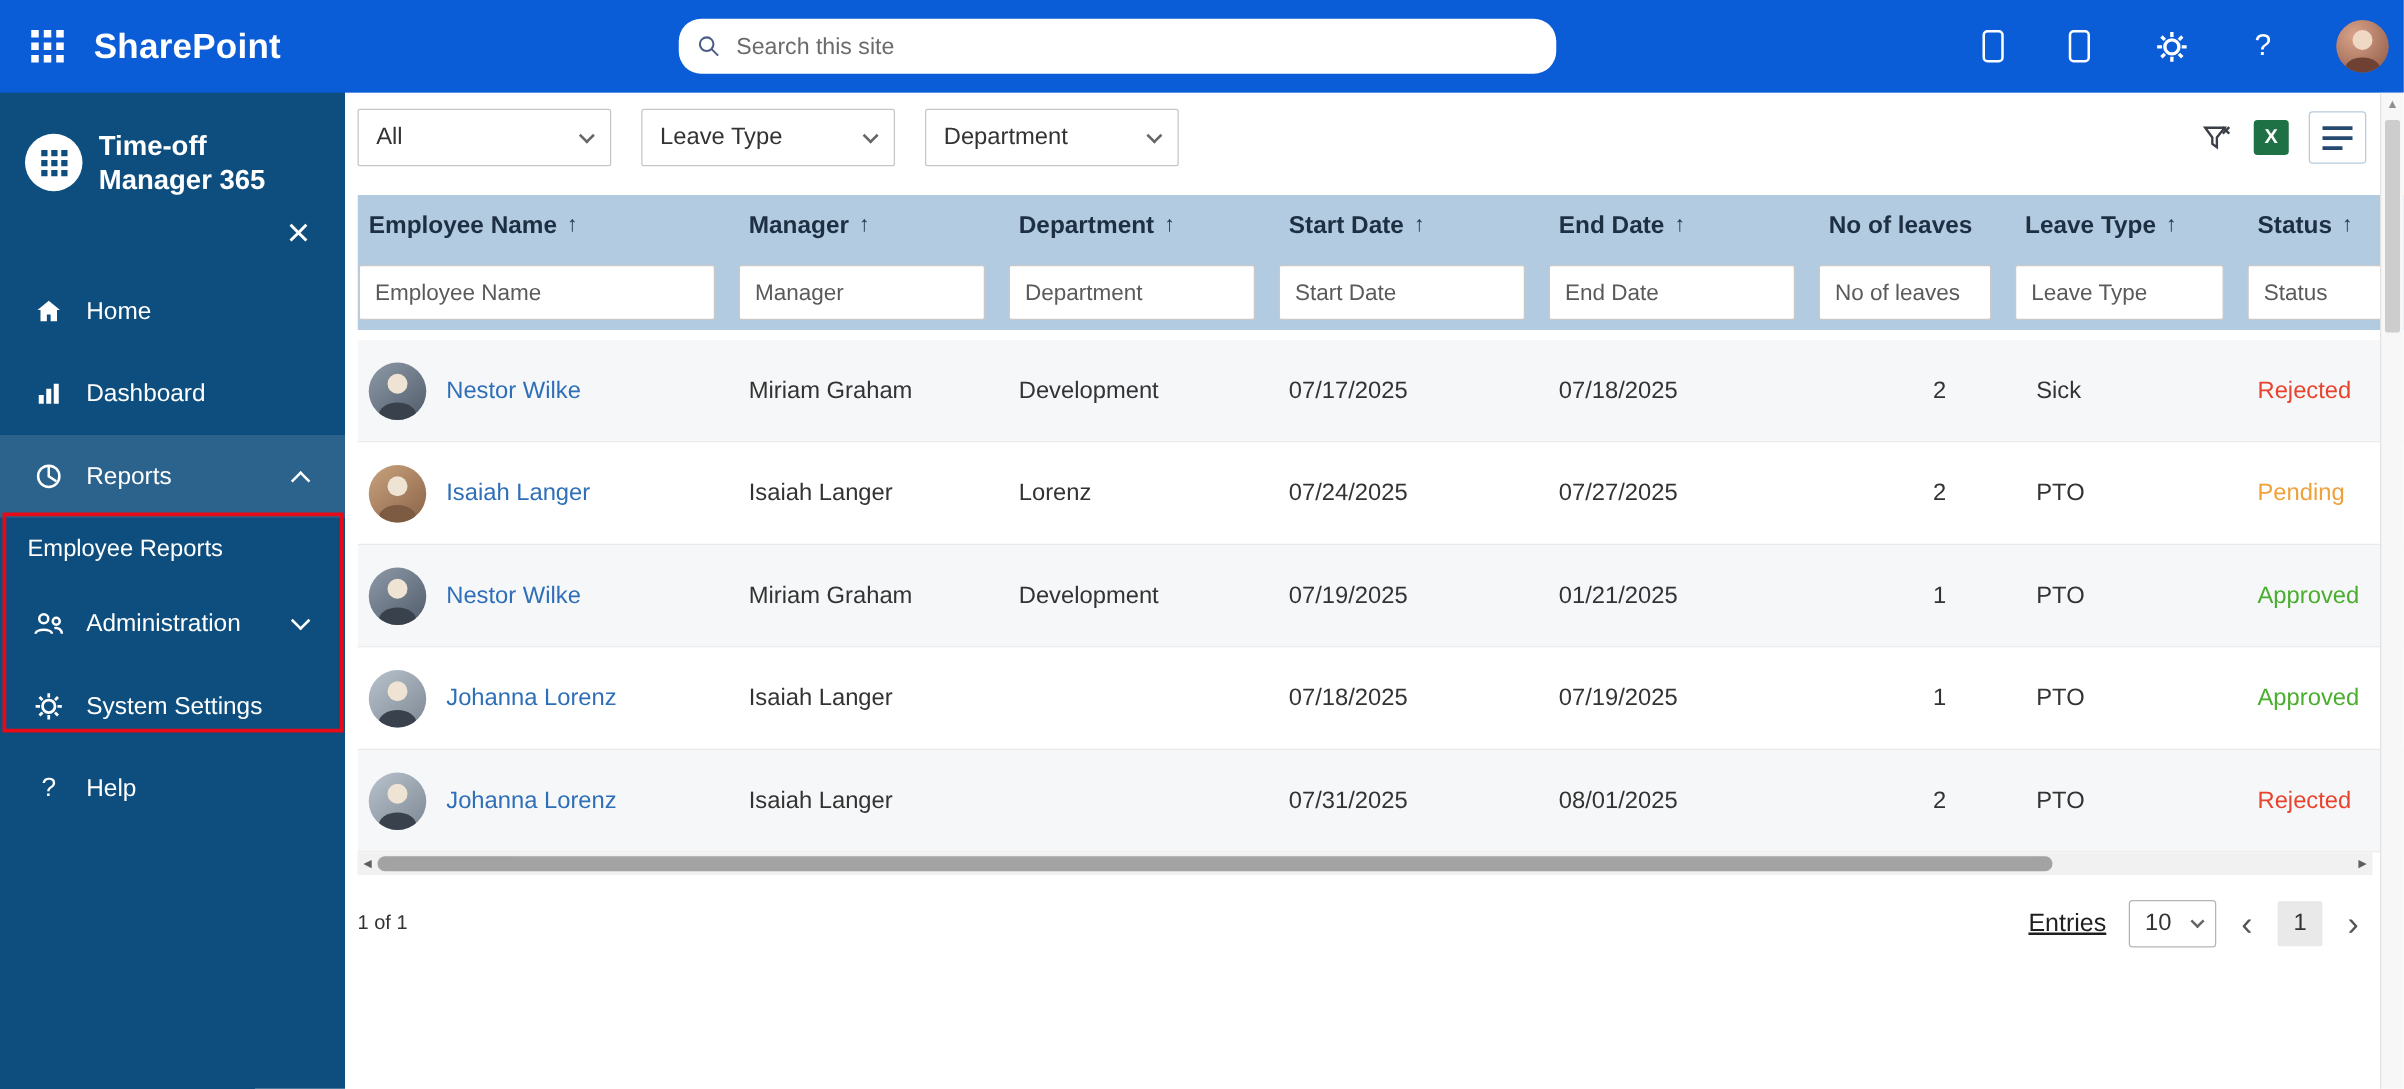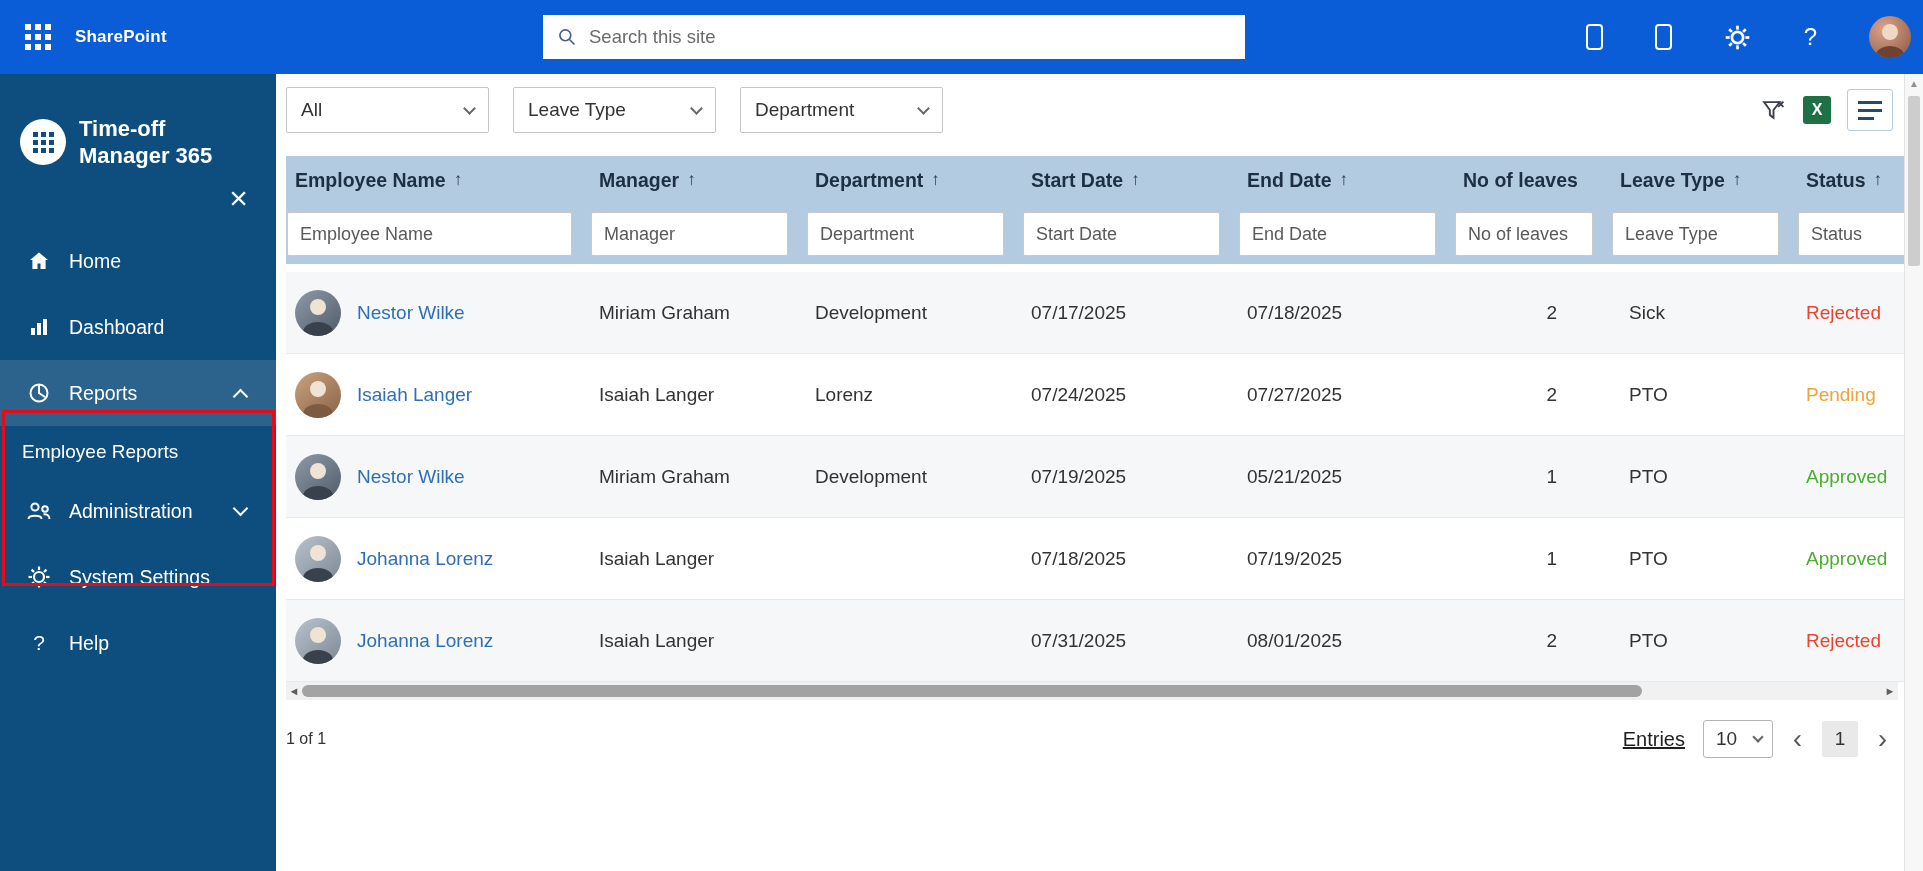--- a/index.html
+++ b/index.html
@@ -5,41 +5,41 @@
   * { margin:0; padding:0; box-sizing:border-box; }
   html,body { width:1923px; height:871px; overflow:hidden; }
   body { font-family:"Liberation Sans","DejaVu Sans",sans-serif; background:#fff; position:relative; }
 
   
   .topbar { position:fixed; left:0; top:0; width:1923px; height:74px; background:#0b5cd7;
             display:flex; align-items:center; z-index:60; }
   .waffle { margin-left:25px; display:grid; grid-template-columns:repeat(3,6px); grid-gap:4px;
             background:none; border:none; cursor:pointer; }
   .waffle i { width:6px; height:6px; background:#fff; display:block; }
-  .brand { color:#fff; font-size:17px; font-weight:bold; margin-left:24px; letter-spacing:.2px; cursor:pointer; }
+  .brand { color:#fff; font-size:28px; font-weight:bold; margin-left:24px; letter-spacing:.2px; cursor:pointer; }
   .searchbox { position:absolute; left:543px; top:15px; width:702px; height:44px; background:#fff;
-               border-radius:0; display:flex; align-items:center; padding:16px 14px; }
+               border-radius:18px; display:flex; align-items:center; padding:16px 14px; }
   .searchbox svg { flex:0 0 auto; }
   .searchbox input { border:none; outline:none; flex:1; margin-left:12px; font-size:18.5px; color:#333;
                      font-family:inherit; background:transparent; }
   .searchbox input::placeholder { color:#6b6b6b; }
   .tb-right { position:absolute; right:12px; top:0; height:74px; display:flex; align-items:center; gap:52px; }
   .dev-icon { width:17px; height:26px; border:2px solid #fff; border-radius:4px; display:block; cursor:pointer; }
   .tb-gear { width:28px; height:28px; display:flex; align-items:center; justify-content:center; cursor:pointer; }
   .tb-help { color:#fff; font-size:24px; cursor:pointer; }
   .tb-avatar { width:42px; height:42px; border-radius:50%; cursor:pointer; position:relative; overflow:hidden;
                background:radial-gradient(circle at 35% 30%, #d9a38b, #8c5742); }
   .tb-avatar::before { content:""; position:absolute; top:8px; left:50%; transform:translateX(-50%);
                width:16px; height:16px; border-radius:50%; background:#f0d9c4; }
   .tb-avatar::after { content:""; position:absolute; bottom:-6px; left:50%; transform:translateX(-50%);
                width:28px; height:18px; border-radius:50% 50% 0 0; background:#6e4132; }
 
   
   .sidebar { position:fixed; left:0; top:74px; width:276px; height:797px; background:#0e4e7e; z-index:20; }
-  .logo-row { margin-top:40px; padding:0 20px; display:flex; align-items:center; gap:13px; height:56px; }
+  .logo-row { margin-top:28px; padding:0 20px; display:flex; align-items:center; gap:13px; height:56px; }
   .logo-circle { width:46px; height:46px; border-radius:50%; background:#fff; display:flex;
                  align-items:center; justify-content:center; flex:0 0 auto; }
   .logo-grid { display:grid; grid-template-columns:repeat(3,5px); grid-gap:3px; }
   .logo-grid i { width:5px; height:5px; background:#0e4e7e; display:block; }
   .app-title { color:#fff; font-size:22px; font-weight:bold; line-height:27px; }
   .close-row { margin-top:6px; height:44px; display:flex; justify-content:flex-end; align-items:center; padding-right:28px; }
   .close-x { color:#fff; font-size:32px; line-height:32px; cursor:pointer; }
   .nav { margin-top:8px; }
   .nav-item { height:66px; display:flex; align-items:center; padding-left:26px; gap:17px;
               color:#fff; font-size:19.5px; cursor:pointer; }
@@ -401,21 +401,21 @@
       </div>
 
       <div class="trow">
         <div class="cell c1 emp">
           <span class="avatar av3"></span>
           <a class="emplink">Nestor Wilke</a>
         </div>
         <div class="cell c2">Miriam Graham</div>
         <div class="cell c3">Development</div>
         <div class="cell c4">07/19/2025</div>
-        <div class="cell c5">05/21/2025</div>
+        <div class="cell c5">01/21/2025</div>
         <div class="cell c6 num">1</div>
         <div class="cell c7 type">PTO</div>
         <div class="cell c8 status" style="color: rgb(74, 174, 46);">Approved</div>
       </div>
 
       <div class="trow">
         <div class="cell c1 emp">
           <span class="avatar av4"></span>
           <a class="emplink">Johanna Lorenz</a>
         </div>

